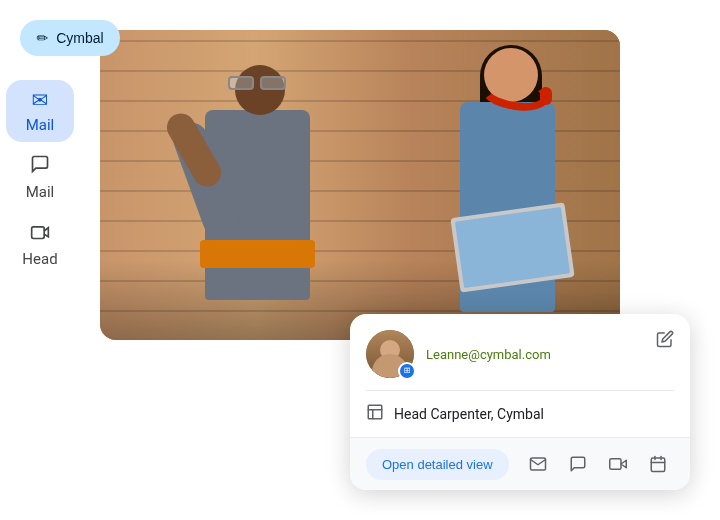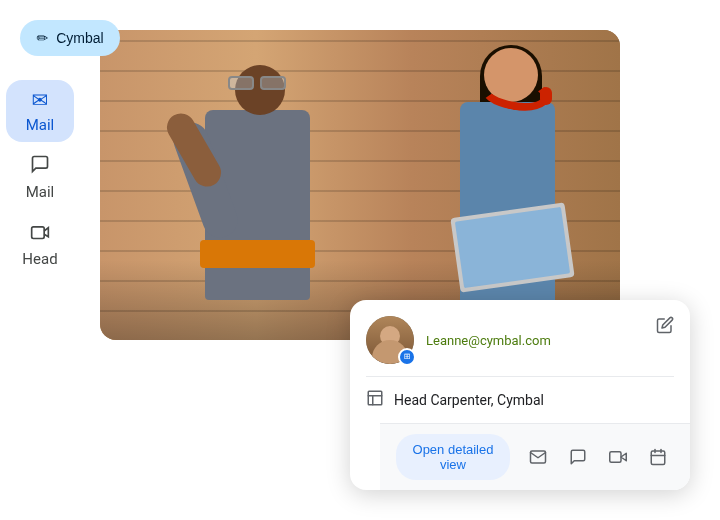--- a/index.html
+++ b/index.html
@@ -256,21 +256,20 @@
       color: #202124;
     }
 
     .card-actions {
       display: flex;
       align-items: center;
       padding: 10px 16px;
       gap: 12px;
       background: #f8f9fa;
       border-top: 1px solid #e8eaed;
-      margin-left: 30px;
     }
 
     .open-view-btn {
       background: #e8f0fe;
       border: none;
       border-radius: 20px;
       padding: 8px 16px;
       font-size: 13px;
       color: #1a73e8;
       cursor: pointer;

